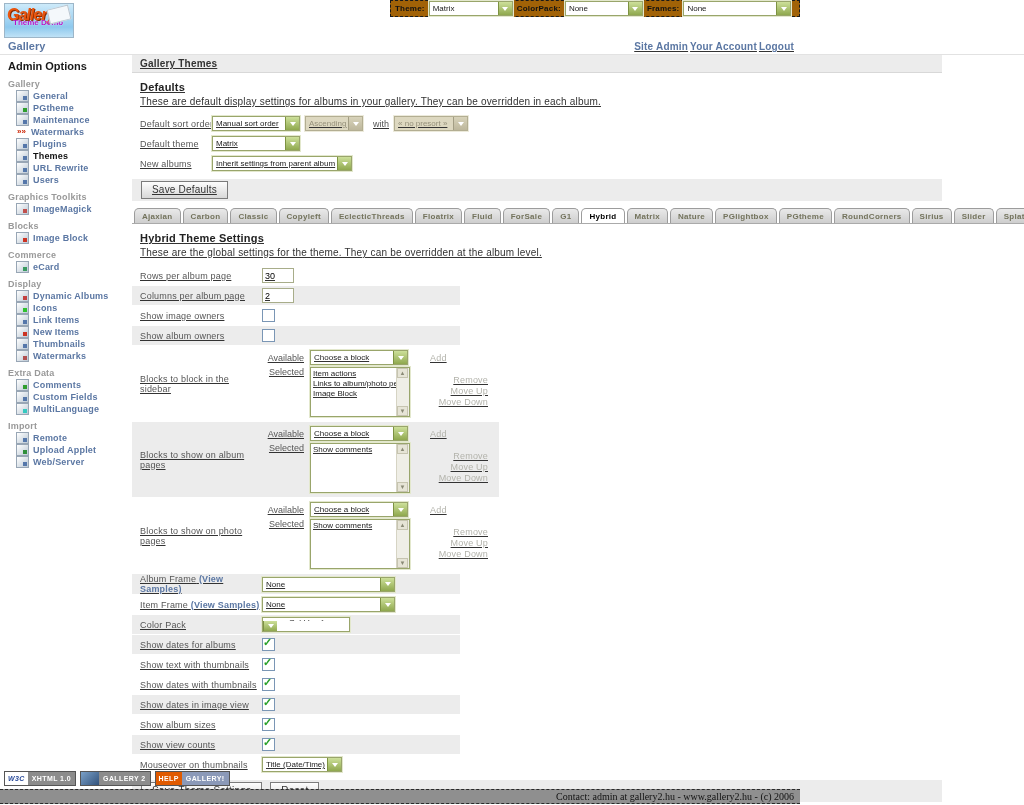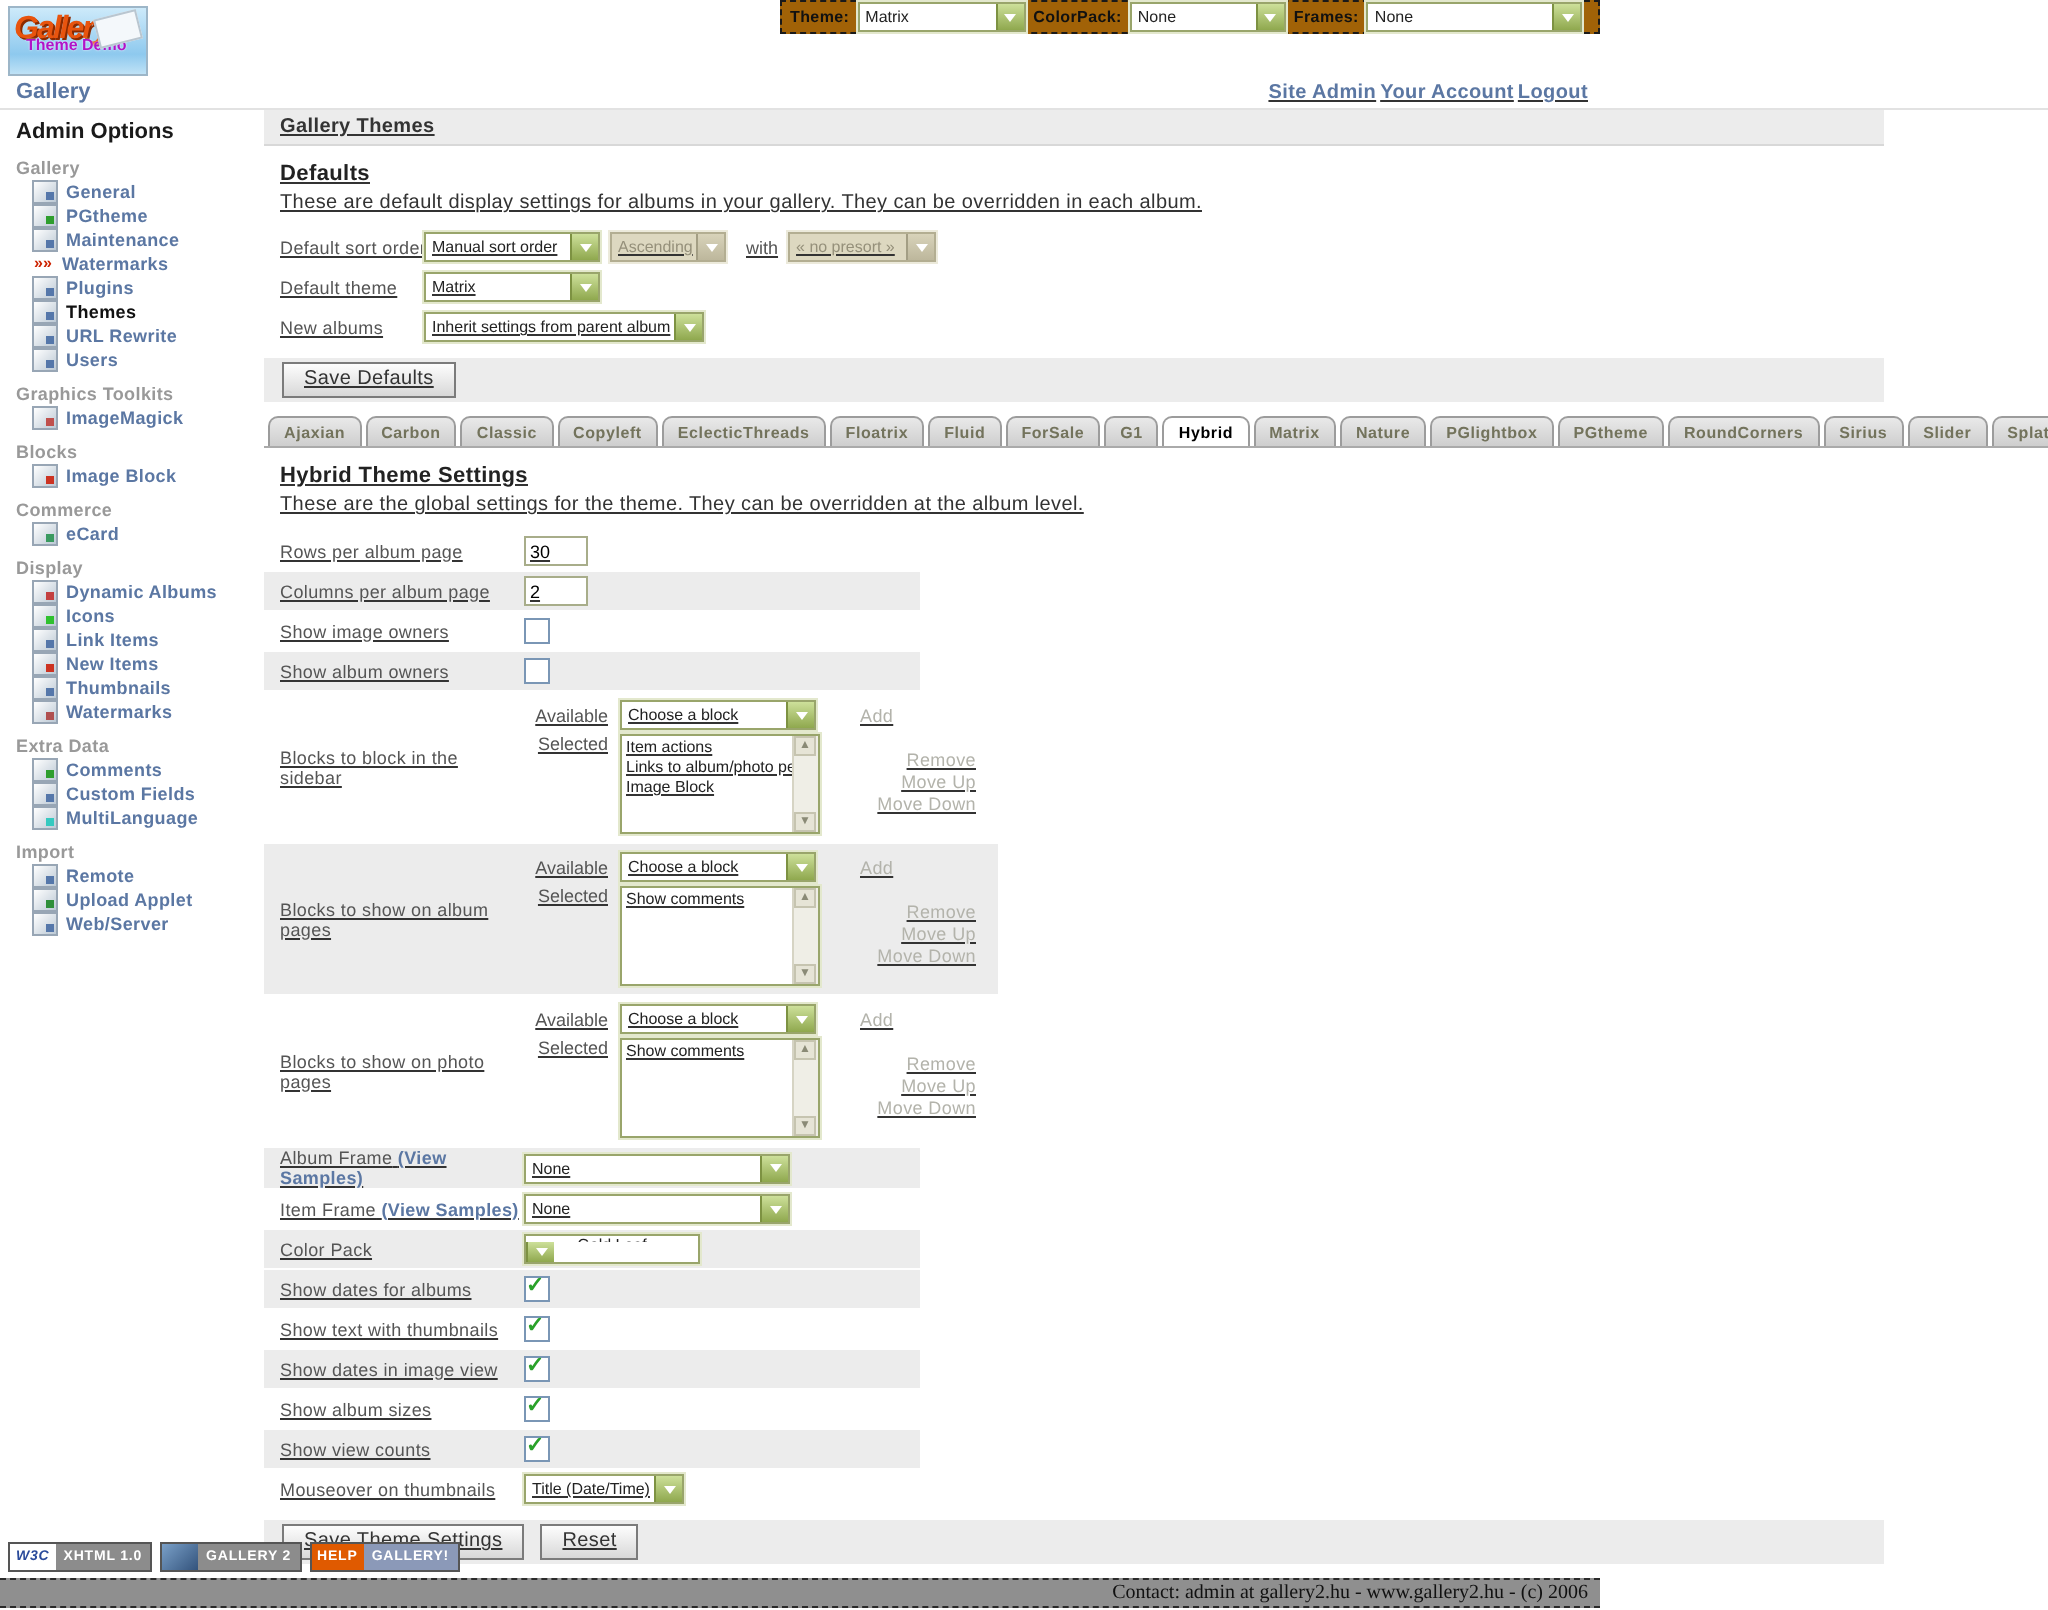--- a/index.html
+++ b/index.html
@@ -492,20 +492,24 @@
           </span>
         </div>
         <div class="frow alt">
           <span class="flabel"><span>Show dates for albums</span></span>
           <span class="cb checked"></span>
         </div>
         <div class="frow">
           <span class="flabel"><span>Show text with thumbnails</span></span>
           <span class="cb checked"></span>
         </div>
+        <div class="frow">
+          <span class="flabel"><span>Show dates with thumbnails</span></span>
+          <span class="cb checked"></span>
+        </div>
         <div class="frow alt">
           <span class="flabel"><span>Show dates in image view</span></span>
           <span class="cb checked"></span>
         </div>
         <div class="frow">
           <span class="flabel"><span>Show album sizes</span></span>
           <span class="cb checked"></span>
         </div>
         <div class="frow alt">
           <span class="flabel"><span>Show view counts</span></span>

